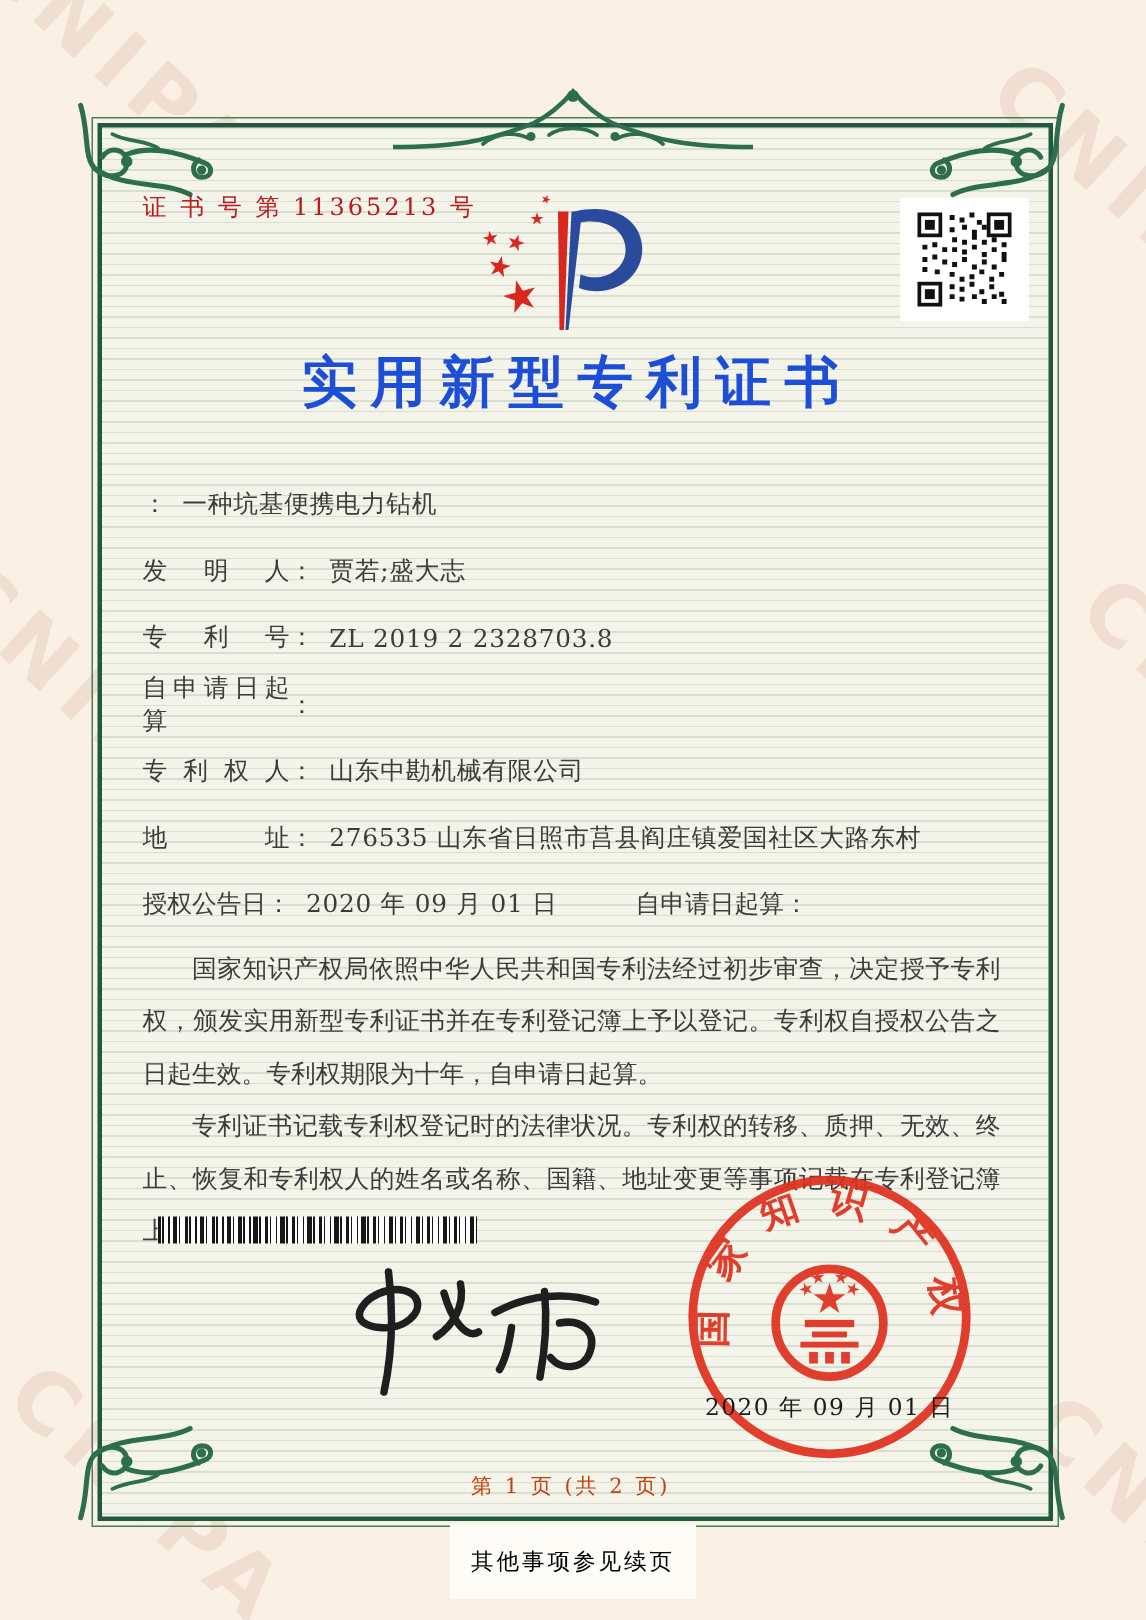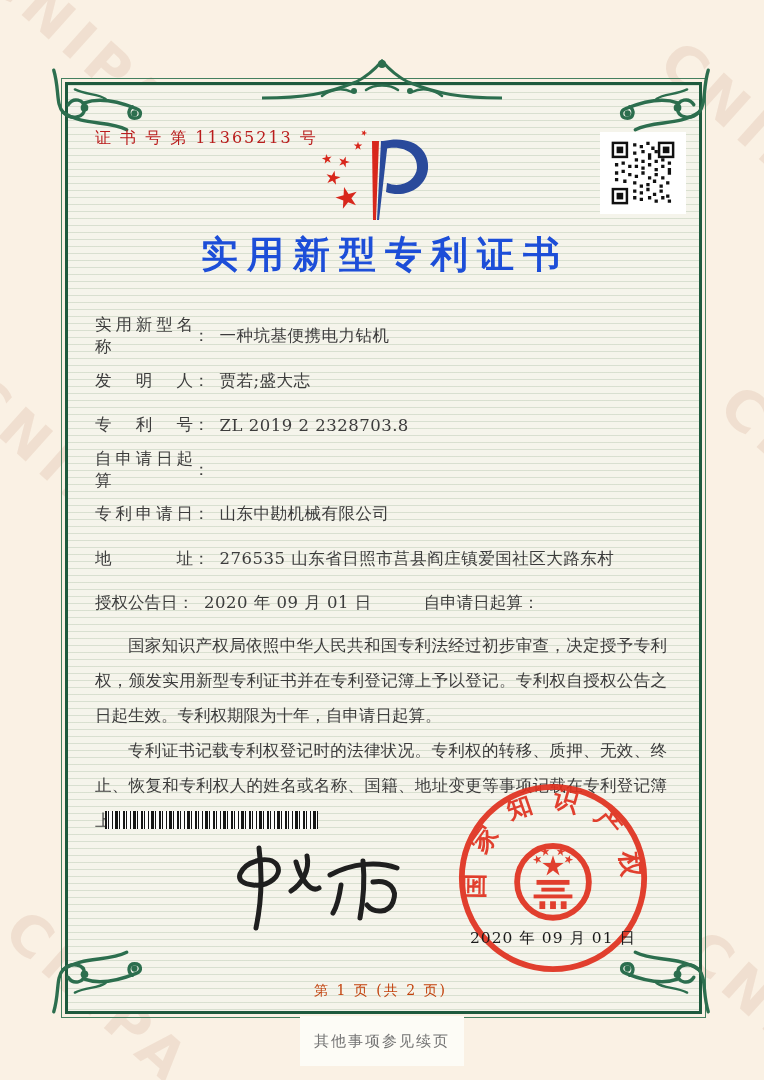--- a/index.html
+++ b/index.html
@@ -32,21 +32,21 @@
   .barcode{position:absolute;left:105px;top:811px;width:213px;height:18px;z-index:4;
      background:repeating-linear-gradient(90deg,#161616 0 2px,#fdfdfd 2px 3px,#161616 3px 4px,#fdfdfd 4px 7px,#161616 7px 8px,#fdfdfd 8px 10px,#161616 10px 13px,#fdfdfd 13px 14px,#161616 14px 15px,#fdfdfd 15px 18px);}
   .signer{position:absolute;left:95px;top:866px;font-size:17px;color:#2e2e2e;line-height:33px;z-index:4;}
   .sig{position:absolute;left:212px;top:842px;z-index:4;}
   .seal{position:absolute;left:456px;top:781px;width:194px;height:194px;z-index:5;opacity:0.92;}
   .sealdate{position:absolute;left:456px;top:928px;width:194px;text-align:center;font-size:15.5px;
             color:#1b1b1b;letter-spacing:1px;z-index:6;}
   .pagenum{position:absolute;left:65px;top:982px;width:631px;text-align:center;font-size:14px;
            color:#c2410c;letter-spacing:2px;z-index:4;}
   .contnote{position:absolute;left:0;top:1032px;width:764px;text-align:center;font-size:15px;z-index:4;}
-  .contnote span{background:#fdfcf6;padding:16px 14px;color:#737373;letter-spacing:2px;}
+  .contnote span{background:#fdfcf6;padding:16px 14px;color:#000000;letter-spacing:2px;}
 </style>
 </head>
 <body>
 
 <div class="page">
 
   <div class="wm" style="left:-35px;top:8px;">CNIPA</div>
   <div class="wm" style="left:640px;top:96px;">CNIPA</div>
   <div class="wm" style="left:-58px;top:430px;">CNIPA</div>
   <div class="wm gray" style="left:440px;top:306px;">CNIPA</div>
@@ -140,40 +140,39 @@
           <rect x="8" y="64" width="8" height="8"></rect>
         <path d="M28,4 h4v4h-4z M36,6 h4v4h-4z M44,2 h4v4h-4z M50,8 h4v4h-4z M28,14 h4v4h-4z M38,12 h4v4h-4z M46,16 h4v4h-4z M54,12 h4v4h-4z M30,22 h4v4h-4z M38,24 h4v4h-4z M46,20 h4v4h-4z M54,24 h4v4h-4z M62,22 h4v4h-4z M70,26 h4v4h-4z M6,28 h4v4h-4z M14,26 h4v4h-4z M22,30 h4v4h-4z M30,30 h4v4h-4z M38,32 h4v4h-4z M46,28 h4v4h-4z M54,34 h4v4h-4z M62,30 h4v4h-4z M70,34 h4v4h-4z M6,38 h4v4h-4z M14,36 h4v4h-4z M22,40 h4v4h-4z M30,42 h4v4h-4z M38,38 h4v4h-4z M46,44 h4v4h-4z M54,40 h4v4h-4z M62,44 h4v4h-4z M70,38 h4v4h-4z M6,46 h4v4h-4z M16,48 h4v4h-4z M28,50 h4v4h-4z M36,54 h4v4h-4z M44,52 h4v4h-4z M52,48 h4v4h-4z M60,54 h4v4h-4z M68,50 h4v4h-4z M28,60 h4v4h-4z M36,62 h4v4h-4z M44,58 h4v4h-4z M52,64 h4v4h-4z M60,60 h4v4h-4z M68,66 h4v4h-4z M28,68 h4v4h-4z M36,70 h4v4h-4z M46,68 h4v4h-4z M54,72 h4v4h-4z M62,68 h4v4h-4z M70,72 h4v4h-4z"></path>
       </g>
     </svg>
   </div>
 
   <div class="title">实用新型专利证书</div>
 
   <div class="fields">
     <div class="frow">
-      <span class="flabel">实用新型名称</span>
         <span class="fcolon">：</span>
       <span class="fvalue">一种坑基便携电力钻机</span>
     </div>
     <div class="frow">
       <span class="flabel">发明人</span>
         <span class="fcolon">：</span>
       <span class="fvalue">贾若;盛大志</span>
     </div>
     <div class="frow">
       <span class="flabel">专利号</span>
         <span class="fcolon">：</span>
       <span class="fvalue">ZL 2019 2 2328703.8</span>
     </div>
     <div class="frow">
       <span class="flabel">自申请日起算</span>
         <span class="fcolon">：</span>
     </div>
     <div class="frow">
-      <span class="flabel">专利申请日</span>
+      <span class="flabel">专利权人</span>
         <span class="fcolon">：</span>
       <span class="fvalue">山东中勘机械有限公司</span>
     </div>
     <div class="frow">
       <span class="flabel">地址</span>
         <span class="fcolon">：</span>
       <span class="fvalue">276535 山东省日照市莒县阎庄镇爱国社区大路东村</span>
     </div>
     <div class="frow">
       <span>授权公告日</span>

